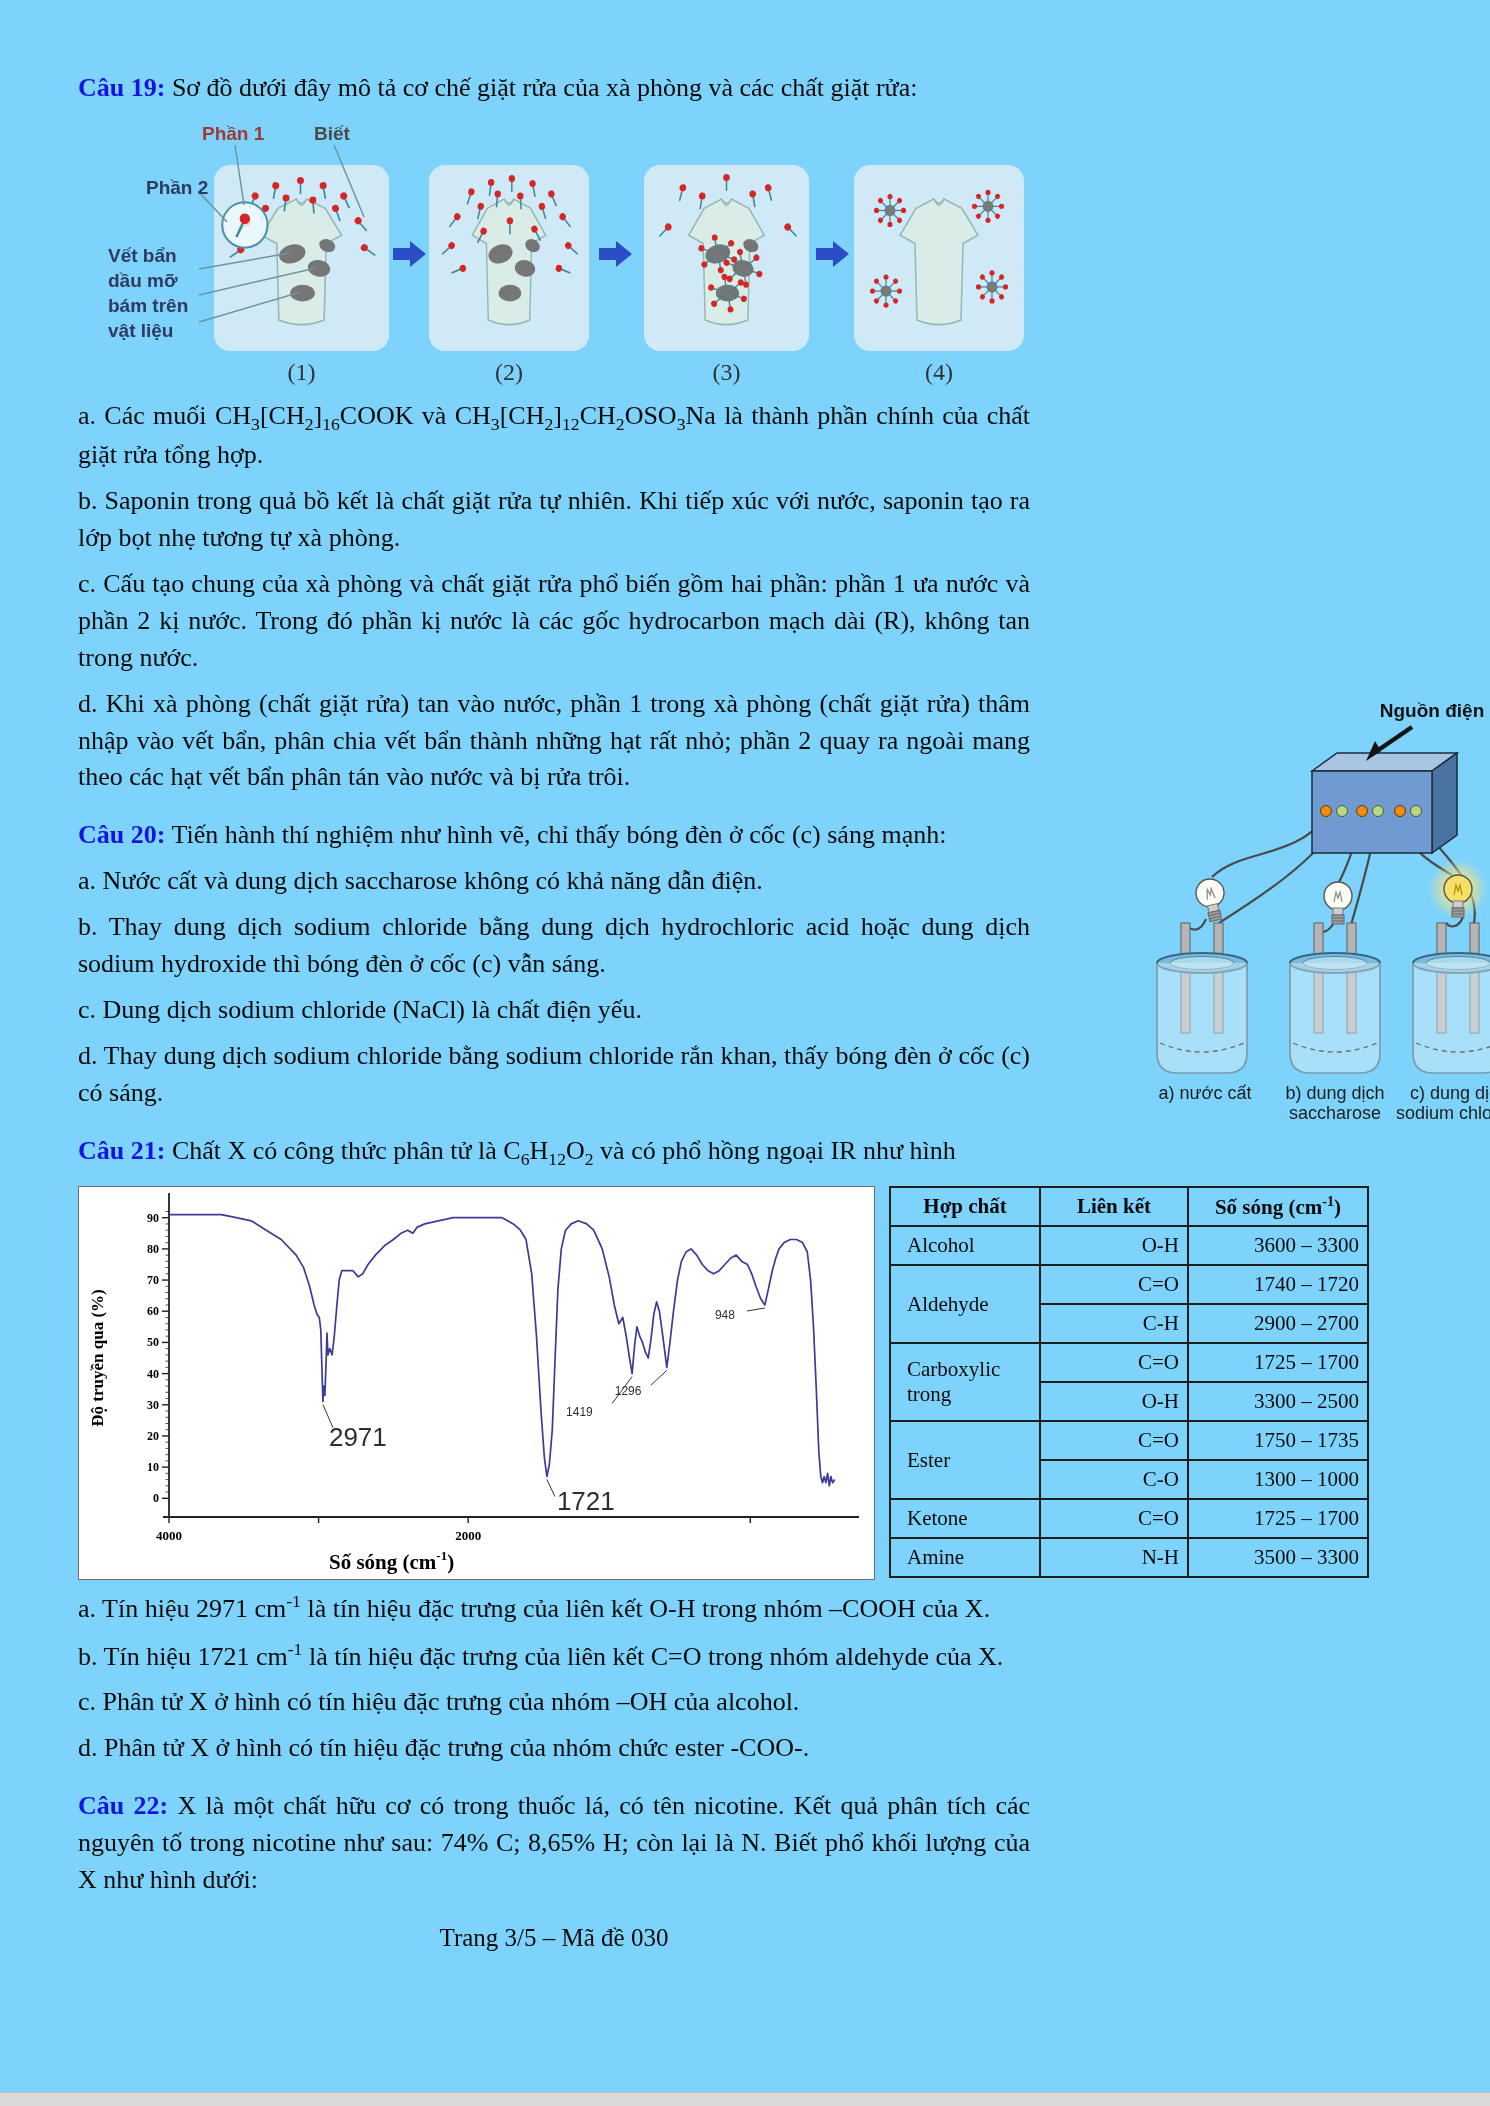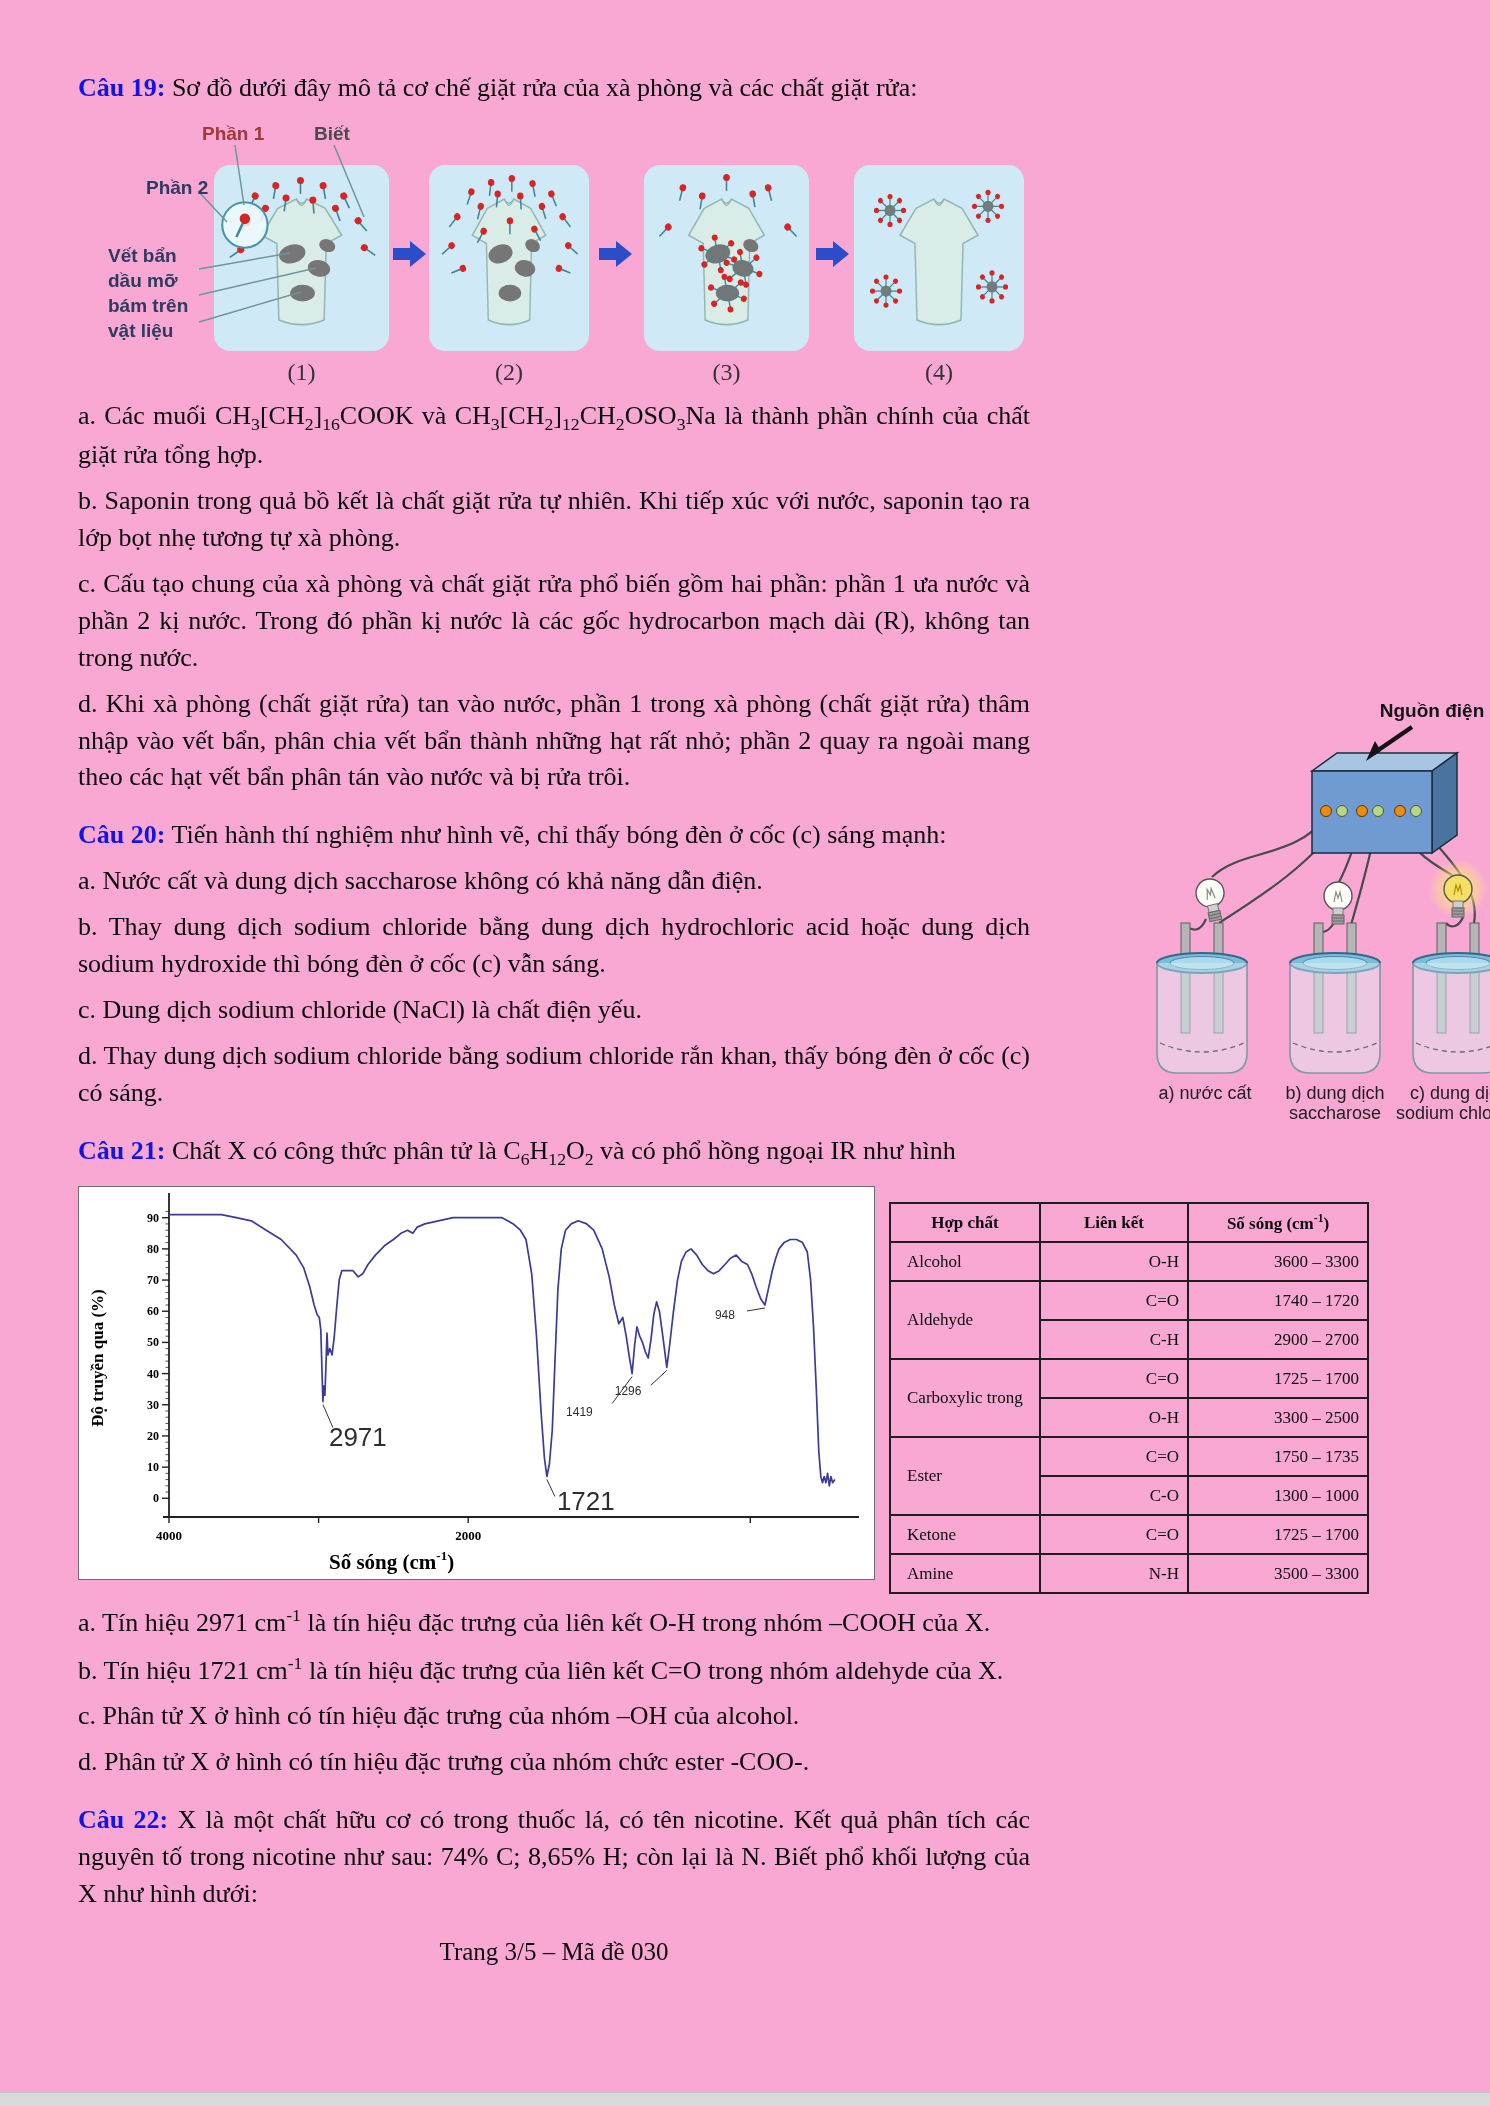--- a/index.html
+++ b/index.html
@@ -1,16 +1,16 @@
 <!DOCTYPE html>
 <html><head>
 <meta charset="utf-8">
 <style>
   html,body{margin:0;padding:0;background:#ffffff;}
-  .page{position:relative;width:1490px;height:2106px;background:#f9a8d4;overflow:hidden;
+  .page{position:relative;width:1490px;height:2106px;background:#7dd3fc;overflow:hidden;
         font-family:"Liberation Serif",serif;color:#0b0b0b;}
   .main{padding:70px 0 0 78px;}
   p{margin:0;}
   .stem,.opt{font-size:26px;line-height:1.42;text-align:justify;max-width:952px;margin-top:9px;}
   .stem{margin-top:21px;}
   .first{margin-top:0;}
   .qlabel{color:#1414e0;font-weight:bold;}
   sub{font-size:68%;}
   sup{font-size:68%;}
 
@@ -30,21 +30,21 @@
   
   .exp-float{float:right;width:430px;height:458px;margin:2px 0 6px 18px;position:relative;}
   .exp-float svg.expsvg{position:absolute;left:0;top:12px;width:430px;height:392px;}
   .bk-label{position:absolute;top:404px;text-align:center;font-family:"Liberation Sans",sans-serif;
             font-size:18px;line-height:1.12;color:#1d1d1d;}
 
   
   .figure-row{display:flex;gap:14px;margin-top:14px;clear:none;align-items:flex-start;}
   .ir-chart{position:relative;width:795px;height:392px;border:1px solid #6e6e6e;background:#fff;flex:none;}
   .ir-chart svg{display:block;width:795px;height:392px;}
-  .ir-table{border-collapse:collapse;font-size:17px;flex:none;margin-top:16px;}
+  .ir-table{border-collapse:collapse;font-size:21px;flex:none;margin-top:0;}
   .ir-table th,.ir-table td{border:2px solid #1e1e1e;height:35px;padding:1px 8px;}
   .ir-table th{font-weight:bold;text-align:center;}
   .ir-table td.cmp{text-align:left;padding-left:16px;}
   .ir-table td.bond,.ir-table td.rng{text-align:right;}
 
   .footer{max-width:952px;text-align:center;font-size:25px;margin-top:25px;}
   .bottom-strip{position:absolute;left:0;right:0;bottom:0;height:13px;background:#dadada;border-top:1px solid #c2c2c2;}
 </style>
 </head>
 <body>

